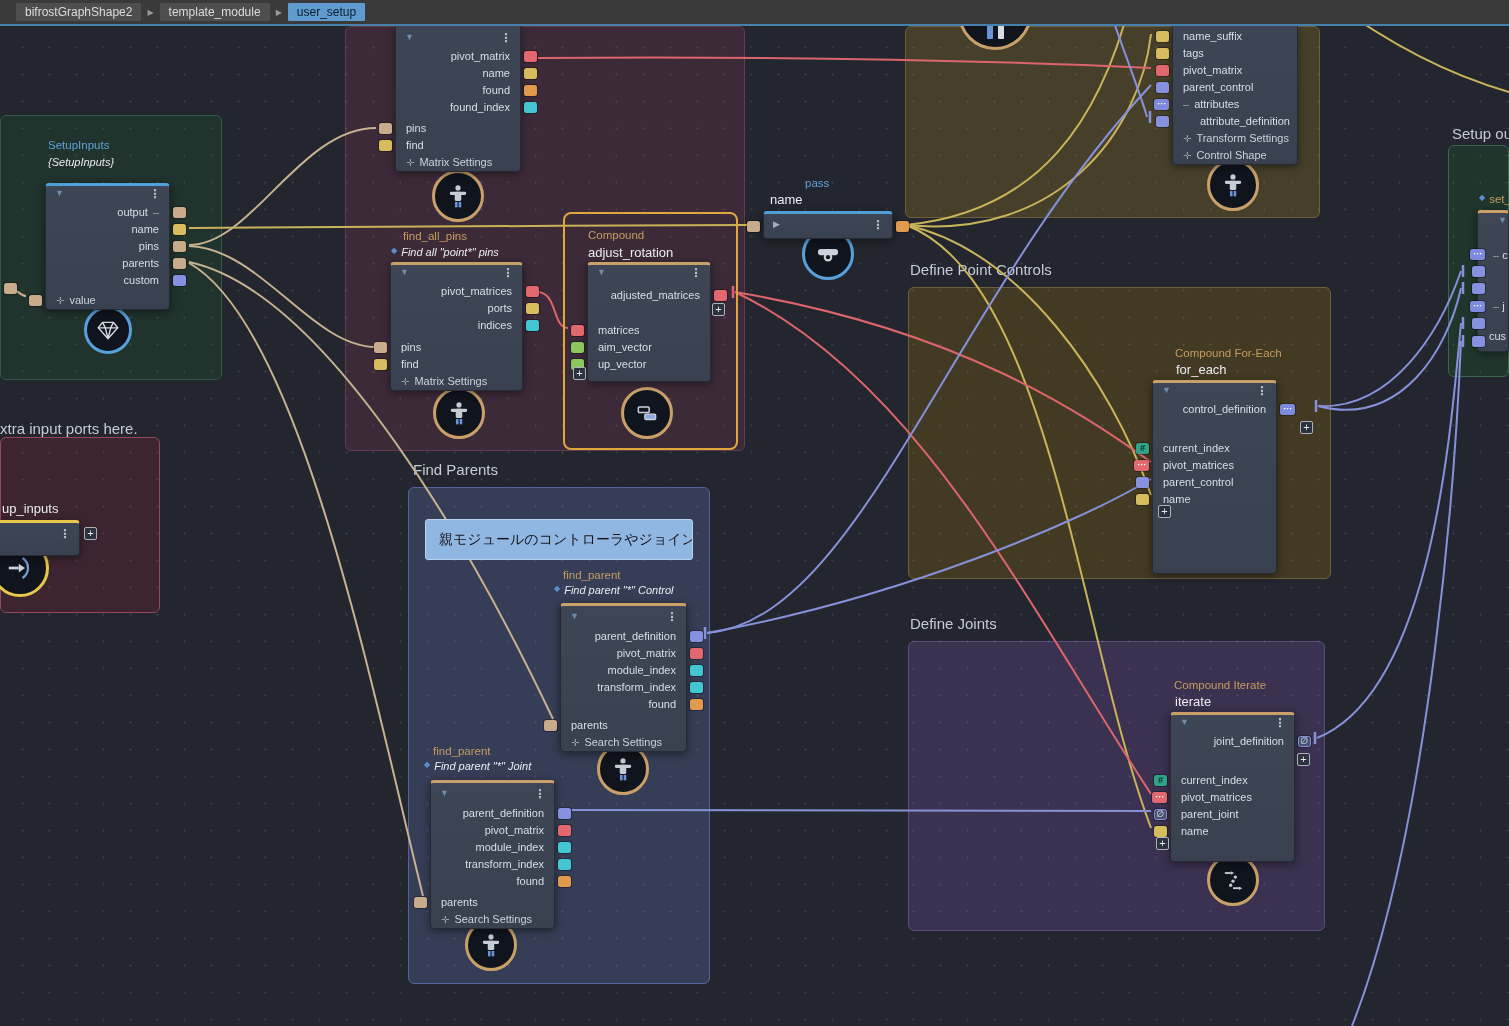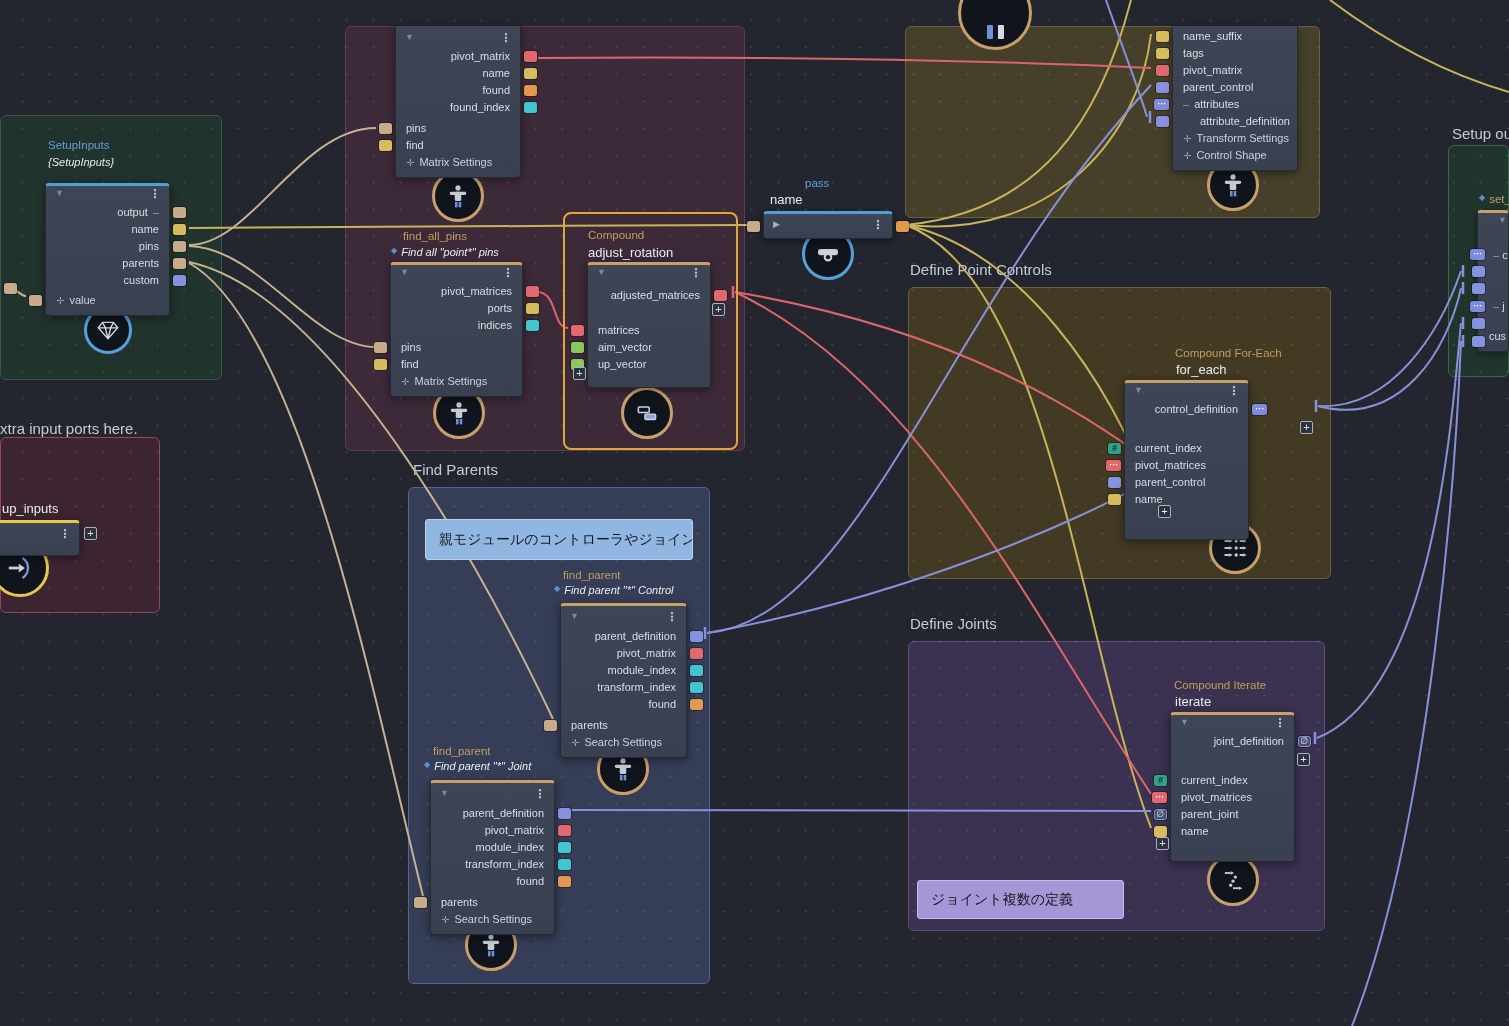--- a/index.html
+++ b/index.html
@@ -12,21 +12,21 @@
   #dots { position:absolute; inset:0; z-index:2; pointer-events:none;
     background-image:radial-gradient(rgba(190,200,215,.11) 1px, transparent 1.4px);
     background-size:27px 27px; background-position:9px 7px; }
   #wires { position:absolute; left:0; top:0; z-index:3; pointer-events:none; }
   .note { position:absolute; z-index:4; border-radius:3px; display:flex; align-items:center;
     padding:0 13px; font-size:14px; color:#17171d; overflow:hidden; white-space:nowrap; }
   .circle { position:absolute; z-index:4; border-radius:50%; background:#10141c;
     border:3px solid #c9a06a; display:flex; align-items:center; justify-content:center; }
   .node { position:absolute; z-index:5; background:linear-gradient(#3e4554,#394150);
     border:1px solid #252a33; border-top:3px solid #c9a06a; border-radius:4px;
-    box-shadow:0 2px 8px rgba(0,0,0,.45); padding-bottom:6px; }
+    box-shadow:0 2px 8px rgba(0,0,0,.45); }
   .node.cut { border-top:none; border-radius:0 0 4px 4px; }
   .grplabel { position:absolute; z-index:1; font-size:15px; color:#c5cbd5; white-space:nowrap; }
   .ntitle { position:absolute; z-index:6; font-size:11.5px; color:#c49c60; white-space:nowrap; }
   .ntitle.blue { color:#61a0d8; }
   .nname  { position:absolute; z-index:6; font-size:13px; color:#e9ecf2; white-space:nowrap; }
   .nsub   { position:absolute; z-index:6; font-size:11px; font-style:italic; color:#e9ecf2; white-space:nowrap; }
   .dia { display:inline-block; font-style:normal; font-size:8px; color:#5d8fd0; vertical-align:3px; margin-right:4px; }
   .dia::before { content:"◆"; }
 
   .nhead { position:relative; height:18px; }
@@ -131,21 +131,20 @@
     <path stroke="#8791da" stroke-width="2.5" d="M1150,111 L1150,123"></path>
     <path stroke="#8791da" stroke-width="2" d="M572,810 L1151,811"></path>
     <path stroke="#8791da" stroke-width="2" d="M1318,406 C1392,410 1440,332 1461,271"></path>
     <path stroke="#8791da" stroke-width="2" d="M1318,406 C1402,428 1448,348 1461,288"></path>
     <path stroke="#8791da" stroke-width="2" d="M1317,738 C1430,692 1450,442 1461,323"></path>
     <path stroke="#8791da" stroke-width="2" d="M1352,1026 C1432,822 1456,462 1461,341"></path>
     <path stroke="#8791da" stroke-width="2.5" d="M1316,400 L1316,412 M1315,732 L1315,744 M705,627 L705,639 M1463,265 L1463,277 M1463,282 L1463,294 M1463,317 L1463,329 M1463,335 L1463,347"></path>
   </svg>
 
   <div class="note" style="left:425px;top:519px;width:268px;height:41px;background:#90b6e2;border:1px solid #b5d2f0;">親モジュールのコントローラやジョイントを取得</div>
-  <div class="note" style="left:917px;top:880px;width:207px;height:39px;background:#a596d6;border:1px solid #c6baea;">ジョイント複数の定義</div>
 
   <div class="sel" style="left:563px;top:212px;width:175px;height:238px;"></div>
 
   <div class="circle" style="left:84px;top:306px;width:48px;height:48px;border-color:#58a0dc;">
     <svg width="26" height="26" viewBox="0 0 24 24" stroke="#d3d8e2" stroke-width="1.3" fill="none">
       <path d="M7,5 L17,5 L21,10 L12,20 L3,10 Z"></path>
         <path d="M3,10 H21 M7,5 L9.5,10 L12,20 L14.5,10 L17,5 M9.5,10 H14.5"></path>
     </svg>
   </div>
   <div class="circle" style="left:432px;top:170px;width:52px;height:52px;">
@@ -340,21 +339,21 @@
     <div class="prow"><span>name_suffix</span><i class="port pl yel"></i></div>
     <div class="prow"><span>tags</span><i class="port pl yel"></i></div>
     <div class="prow"><span>pivot_matrix</span><i class="port pl red"></i></div>
     <div class="prow"><span>parent_control</span><i class="port pl per"></i></div>
     <div class="prow mrow"><span>attributes</span><i class="port pl aper" style="left:-19px;"></i></div>
     <div class="prow" style="padding-left:27px;"><span>attribute_definition</span><i class="port pl per"></i></div>
     <div class="prow exp"><span>Transform Settings</span></div>
     <div class="prow exp"><span>Control Shape</span></div>
   </div>
 
-  <div class="node" style="left:1124px;top:380px;width:125px;height:160px;">
+  <div class="node" style="left:1152px;top:380px;width:125px;height:194px;">
     <div class="nhead">
         <span class="caret"></span>
         <span class="kebab"></span>
       </div>
     <div class="prow out"><span>control_definition</span><i class="port pr aper" style="right:-19px;"></i></div>
     <div class="spacer"></div>
     <div class="prow"><span>current_index</span><i class="port pl hash"></i></div>
     <div class="prow"><span>pivot_matrices</span><i class="port pl ared" style="left:-19px;"></i></div>
     <div class="prow"><span>parent_control</span><i class="port pl per"></i></div>
     <div class="prow"><span>name</span><i class="port pl yel"></i></div>
@@ -422,14 +421,21 @@
   <span class="mini mrow" style="left:1493px;top:249px;">c</span>
   <span class="mini mrow" style="left:1493px;top:300px;">j</span>
   <span class="mini" style="left:1489px;top:330px;">cus</span>
   <i class="port aper pabs" style="left:1470px;top:249px;"></i>
   <i class="port per pabs" style="left:1472px;top:266px;"></i>
   <i class="port per pabs" style="left:1472px;top:283px;"></i>
   <i class="port aper pabs" style="left:1470px;top:301px;"></i>
   <i class="port per pabs" style="left:1472px;top:318px;"></i>
   <i class="port per pabs" style="left:1472px;top:336px;"></i>
 
+  <div id="topbar">
+    <span class="crumb">bifrostGraphShape2</span>
+    <span class="csep"></span>
+    <span class="crumb">template_module</span>
+    <span class="csep"></span>
+    <span class="crumb active">user_setup</span>
+  </div>
 
 </div>
 
 </body></html>

